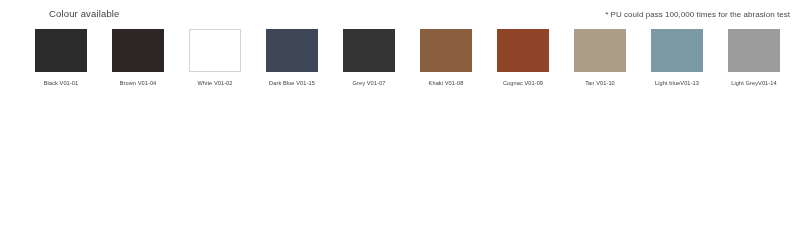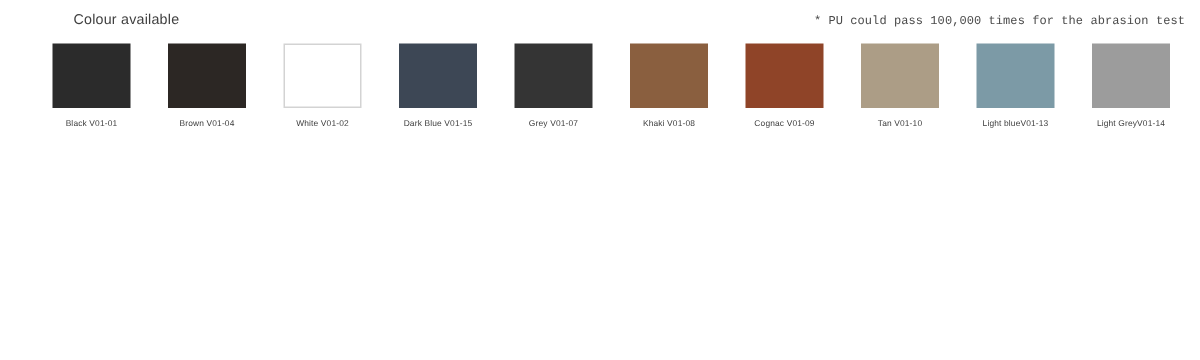--- a/index.html
+++ b/index.html
@@ -36,21 +36,20 @@
   }
   .footnote {
     position: absolute;
     right: 10px;
     top: 9px;
     font-size: 8px;
     line-height: 12px;
     letter-spacing: 0.05px;
     color: #4a4a4a;
     white-space: nowrap;
-    font-family: Liberation Mono, monospace;
   }
 
   
   .swatch-strip {
     position: absolute;
     top: 29px;
     left: 0;
     width: 800px;
     height: 78px;
   }

